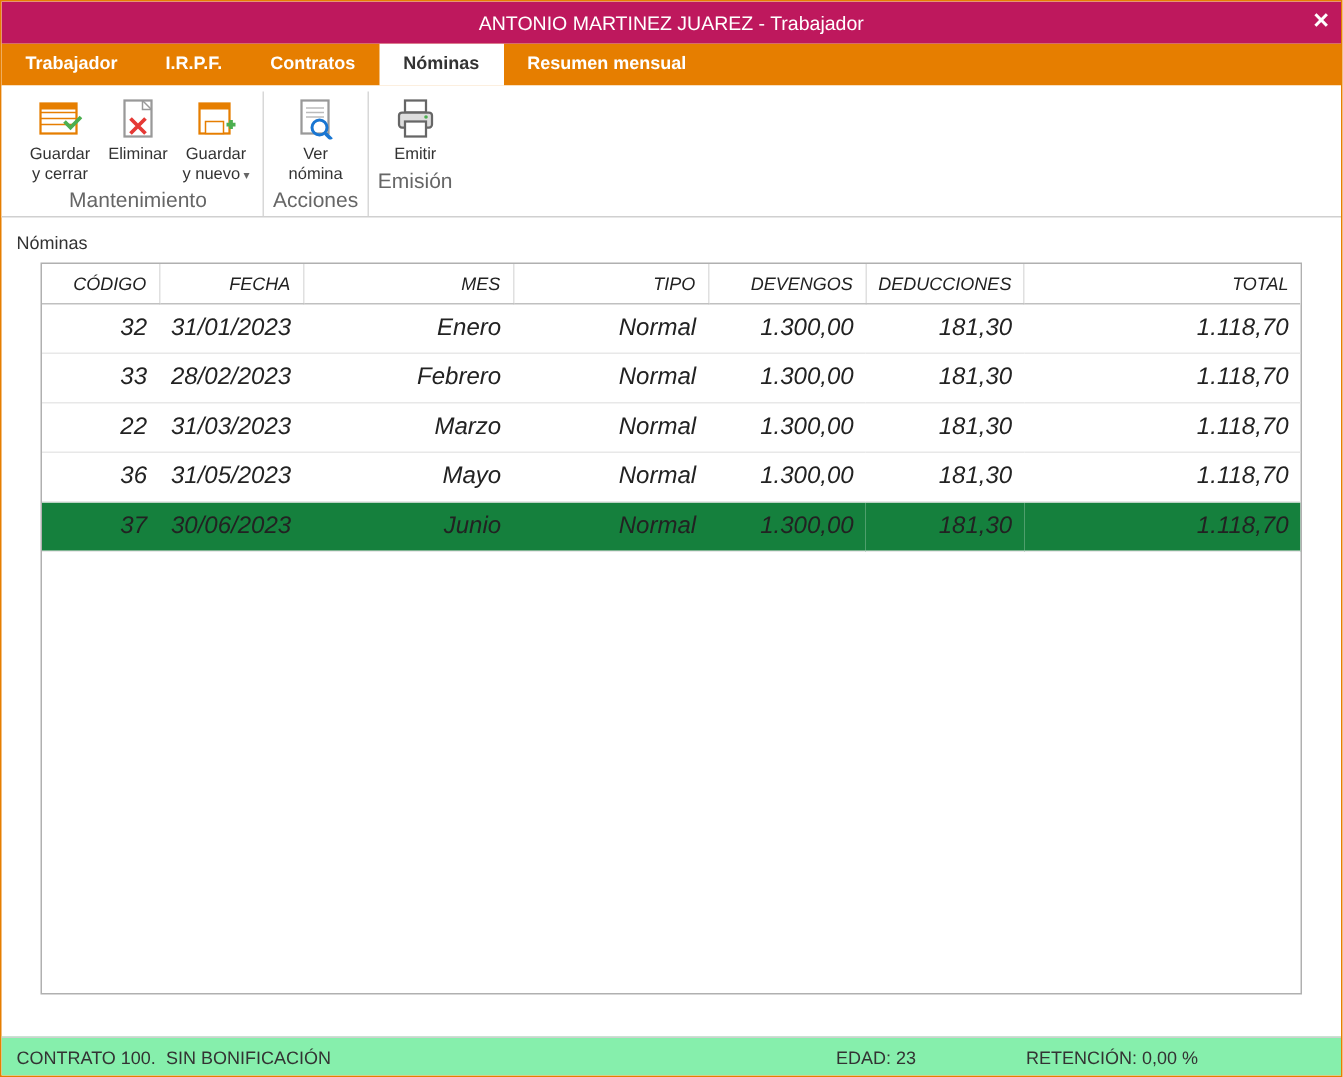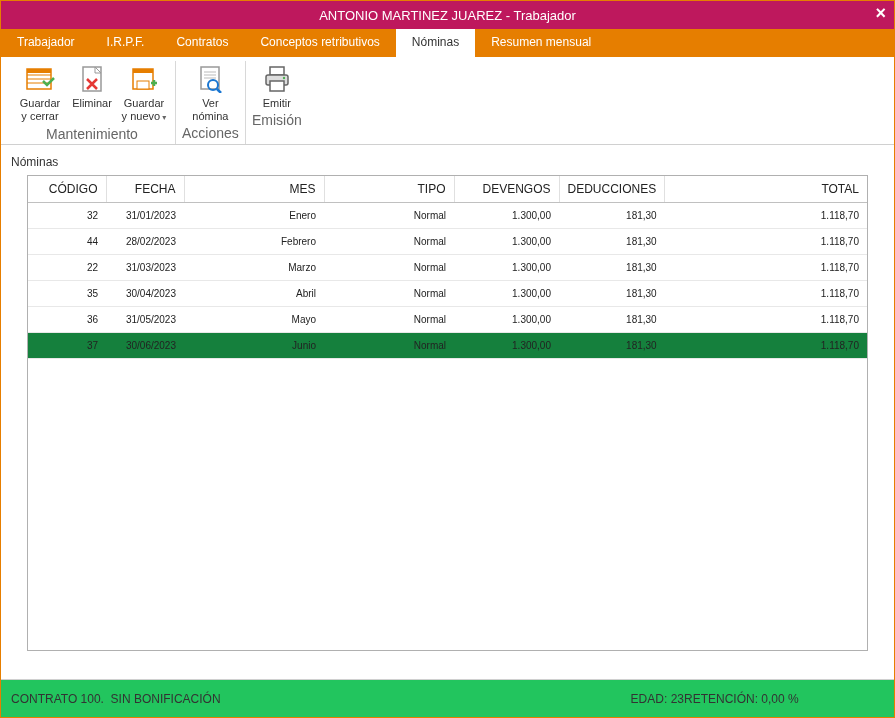--- a/index.html
+++ b/index.html
@@ -1,58 +1,57 @@
 <!DOCTYPE html>
 <html><head>
 <meta charset="utf-8">
 <style>
 * { box-sizing: border-box; margin: 0; padding: 0; }
 body { font-family: "Segoe UI", Tahoma, sans-serif; font-size: 12px; background: #fff; width: 895px; height: 718px; overflow: hidden; display: flex; flex-direction: column; border: 1px solid #e67e00; }
 .titlebar { background: #be185d; color: #fff; height: 28px; display: flex; align-items: center; justify-content: center; position: relative; font-size: 13px; }
 .titlebar .close { position: absolute; right: 8px; top: 2px; font-size: 18px; font-weight: bold; cursor: pointer; }
-.menubar { background: #e67e00; display: flex; height: 28px; }
+.menubar { background: #e67e00; display: flex; height: 28px; font-weight: bold; }
 .menubar .menu-item { padding: 6px 16px; color: #fff; cursor: pointer; font-size: 12px; }
 .menubar .menu-item.active { background: #fff; color: #333; }
 .ribbon { background: #fff; border-bottom: 1px solid #d0d0d0; display: flex; padding: 4px 8px 0 8px; height: 88px; }
 .ribbon-group { display: flex; flex-direction: column; align-items: center; border-right: 1px solid #d8d8d8; padding: 0 6px; }
 .ribbon-group:last-child { border-right: none; }
 .ribbon-buttons { display: flex; gap: 2px; }
 .ribbon-btn { display: flex; flex-direction: column; align-items: center; justify-content: flex-start; width: 50px; padding: 2px 2px 0 2px; cursor: pointer; text-align: center; font-size: 11px; line-height: 13px; color: #333; }
 .ribbon-btn .icon-wrap { height: 32px; display: flex; align-items: center; justify-content: center; margin-bottom: 2px; }
 .ribbon-btn .dropdown-caret { font-size: 8px; color: #666; }
 .ribbon-group-label { font-size: 14px; color: #666; padding: 2px 0 3px 0; }
 .content { flex: 1; padding: 10px 8px 8px 8px; overflow: hidden; display: flex; flex-direction: column; }
 .section-title { font-size: 12px; color: #333; margin-bottom: 6px; padding-left: 2px; }
-.grid-wrap { flex: 1; border: 1px solid #b0b0b0; margin: 0 18px 20px 18px; overflow: auto; background: #fff; }
+.grid-wrap { flex: 1; border: 1px solid #b0b0b0; margin: 0 18px 20px 18px; overflow: auto; background: #fff; font-style: italic; }
 table { width: 100%; border-collapse: collapse; }
 thead th { font-weight: normal; font-size: 12px; color: #222; padding: 6px 8px; border-bottom: 1px solid #c0c0c0; border-right: 1px solid #e0e0e0; background: #fff; }
 thead th:last-child { border-right: none; }
-tbody td { padding: 7px 8px; border-bottom: 1px solid #e8e8e8; font-size: 10px; color: #222; }
+tbody td { padding: 7px 8px; border-bottom: 1px solid #e8e8e8; font-size: 16px; color: #222; }
 tbody tr.selected td { background: #15803d; }
 .r { text-align: right; }
 .l { text-align: right; }
-.statusbar { background: #22c55e; border-top: 1px solid #d0d0d0; height: 38px; display: flex; align-items: center; padding: 0 10px; font-size: 12px; color: #333; }
+.statusbar { background: #86efac; border-top: 1px solid #d0d0d0; height: 26px; display: flex; align-items: center; padding: 0 10px; font-size: 12px; color: #333; }
 .statusbar .status-left { flex: 1; }
-.statusbar .status-mid { width: 200px; text-align: right; }
+.statusbar .status-mid { width: 200px; text-align: center; }
 .statusbar .status-right { width: 200px; text-align: left; }
 svg { display: block; }
 </style>
 </head>
 <body>
 
 <div class="titlebar">
   <span>ANTONIO MARTINEZ JUAREZ - Trabajador</span>
   <span class="close">×</span>
 </div>
 
 <div class="menubar" id="menubar">
     <div class="menu-item">Trabajador</div>
     <div class="menu-item">I.R.P.F.</div>
     <div class="menu-item">Contratos</div>
-    <div class="menu-item">Conceptos retributivos</div>
     <div class="menu-item active">Nóminas</div>
     <div class="menu-item">Resumen mensual</div>
   </div>
 
 <div class="ribbon" id="ribbon">
     <div class="ribbon-group">
       <div class="ribbon-buttons">
         <div class="ribbon-btn">
           <div class="icon-wrap">
             <svg width="30" height="28">
@@ -151,41 +150,32 @@
           <tr>
             <td class="r">32</td>
             <td class="l">31/01/2023</td>
             <td class="l">Enero</td>
             <td class="l">Normal</td>
             <td class="r">1.300,00</td>
             <td class="r">181,30</td>
             <td class="r">1.118,70</td>
           </tr>
           <tr>
-            <td class="r">44</td>
+            <td class="r">33</td>
             <td class="l">28/02/2023</td>
             <td class="l">Febrero</td>
             <td class="l">Normal</td>
             <td class="r">1.300,00</td>
             <td class="r">181,30</td>
             <td class="r">1.118,70</td>
           </tr>
           <tr>
             <td class="r">22</td>
             <td class="l">31/03/2023</td>
             <td class="l">Marzo</td>
-            <td class="l">Normal</td>
-            <td class="r">1.300,00</td>
-            <td class="r">181,30</td>
-            <td class="r">1.118,70</td>
-          </tr>
-          <tr>
-            <td class="r">35</td>
-            <td class="l">30/04/2023</td>
-            <td class="l">Abril</td>
             <td class="l">Normal</td>
             <td class="r">1.300,00</td>
             <td class="r">181,30</td>
             <td class="r">1.118,70</td>
           </tr>
           <tr>
             <td class="r">36</td>
             <td class="l">31/05/2023</td>
             <td class="l">Mayo</td>
             <td class="l">Normal</td>

